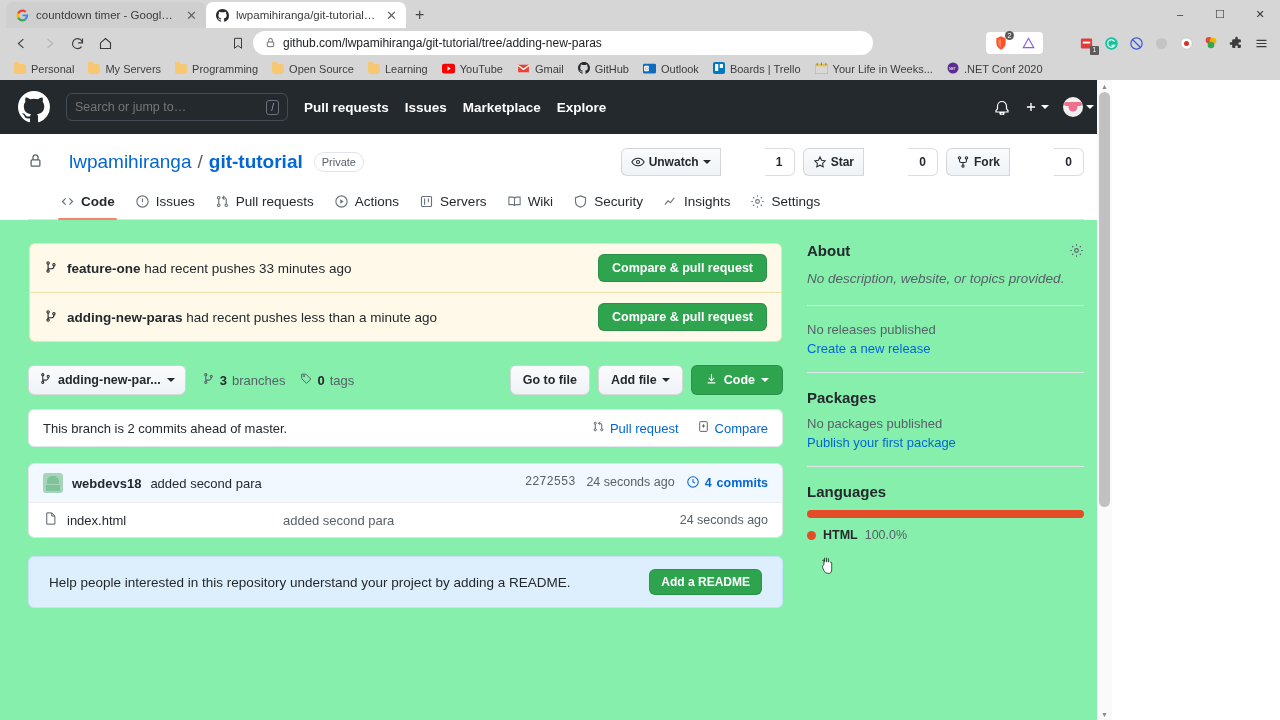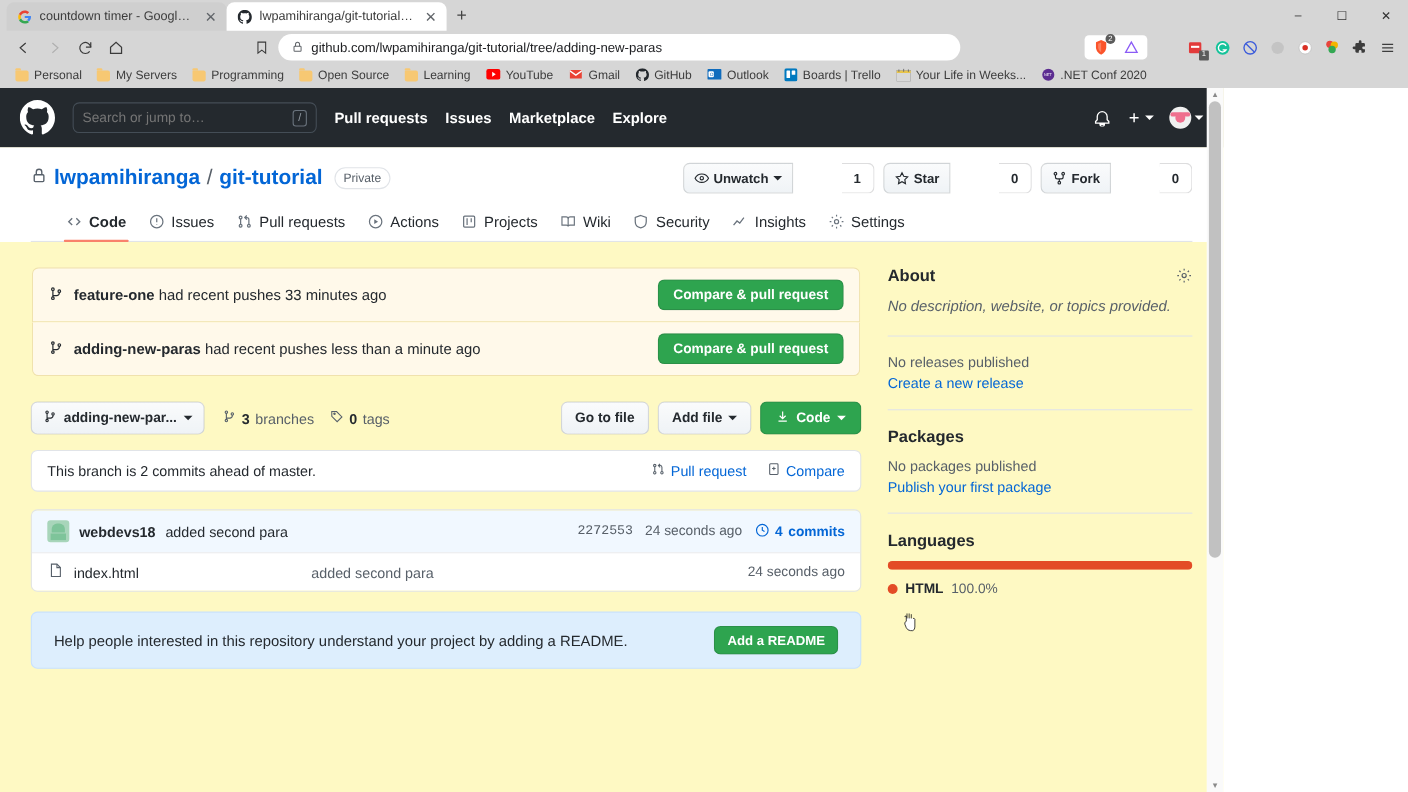--- a/index.html
+++ b/index.html
@@ -53,21 +53,21 @@
     font-size:7px; line-height:9px; min-width:9px; height:9px; text-align:center;
     border-radius:50%;
   }
 
   .bookmarks { height:22px; background:#d6d6d6; display:flex; align-items:center; padding:0 8px; gap:2px; font-size:11px; color:#3c3c3c; }
   .bm { display:flex; align-items:center; gap:5px; padding:2px 6px; border-radius:3px; white-space:nowrap; }
   .bm-folder { width:12px; height:10px; background:#f7c873; border-radius:1px 2px 2px 2px; position:relative; flex:0 0 12px; }
   .bm-folder:before { content:""; position:absolute; top:-2px; left:0; width:5px; height:2px; background:#f7c873; border-radius:1px 1px 0 0; }
 
   
-  .page { width:1112px; height:640px; background:#fef9c3; position:relative; overflow:hidden; }
+  .page { width:1112px; height:640px; background:#86efac; position:relative; overflow:hidden; }
 
   .gh-header { height:54px; background:#24292e; display:flex; align-items:center; padding:0 18px; gap:16px; }
   .gh-logo { width:32px; height:32px; color:#fff; flex:0 0 32px; }
   .gh-search {
     width:222px; height:28px; border:1px solid #444d56; border-radius:6px;
     background:#24292e; display:flex; align-items:center; padding:0 8px; gap:6px;
   }
   .gh-search input {
     background:transparent; border:none; outline:none; color:#b9bfc6;
     font-size:12.5px; font-family:inherit; flex:1; width:100%;
@@ -90,21 +90,21 @@
   }
   .avatar-sm:after {
     content:""; position:absolute; left:1px; top:5px; width:18px; height:4px;
     background:#ef6f8e; border-radius:2px;
   }
   .caret { width:0; height:0; border-left:4px solid transparent; border-right:4px solid transparent; border-top:4px solid currentColor; display:inline-block; }
 
   .repo-head { padding:14px 28px 0 28px; background:#fff; }
   .repo-title-row { display:flex; align-items:center; }
   .repo-title { display:flex; align-items:center; gap:6px; font-size:19px; }
-  .repo-owner { color:#0366d6; text-decoration:none; font-weight:700; }
+  .repo-owner { color:#0366d6; text-decoration:none; font-weight:400;margin-left:20px; }
   .repo-name { color:#0366d6; text-decoration:none; font-weight:600; }
   .repo-slash { color:#586069; font-weight:300; }
   .repo-private {
     border:1px solid #e1e4e8; border-radius:20px; color:#586069;
     font-size:11px; font-weight:500; padding:1px 7px; margin-left:5px; line-height:16px;
   }
   .repo-actions { margin-left:auto; display:flex; align-items:center; gap:8px; }
   .btn-group { display:flex; align-items:stretch; height:28px;gap:44px; }
   .btn-seg {
     border:1px solid rgba(27,31,35,0.15); background:linear-gradient(180deg,#fafbfc,#eff3f6);
@@ -573,21 +573,21 @@
           </span>
         <span>Actions</span>
       </a>
       <a href="#" class="repo-tab">
         <span class="tab-ico">
             <svg width="15" height="15" viewBox="0 0 24 24" fill="none" stroke="currentColor" stroke-width="1.8">
               <rect x="4" y="4" width="16" height="16" rx="1.5"></rect>
               <path d="M9 7v10M15 7v6"></path>
             </svg>
           </span>
-        <span>Projects</span>
+        <span>Servers</span>
       </a>
       <a href="#" class="repo-tab">
         <span class="tab-ico">
             <svg width="15" height="15" viewBox="0 0 24 24" fill="none" stroke="currentColor" stroke-width="1.7">
               <path d="M3 5h6a3 3 0 0 1 3 3v11a2.5 2.5 0 0 0-2.5-2H3zM21 5h-6a3 3 0 0 0-3 3v11a2.5 2.5 0 0 1 2.5-2H21z"></path>
             </svg>
           </span>
         <span>Wiki</span>
       </a>
       <a href="#" class="repo-tab">

